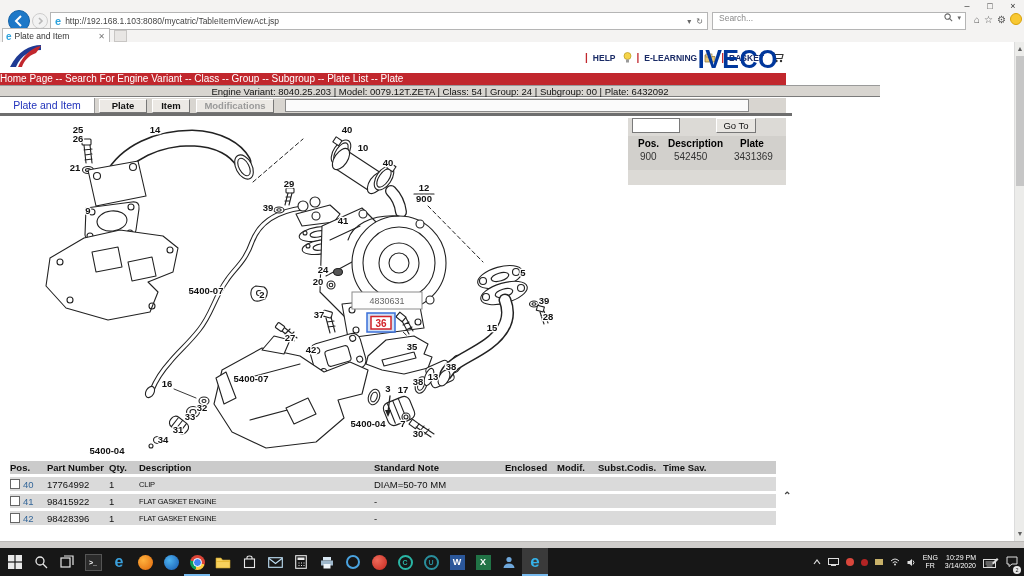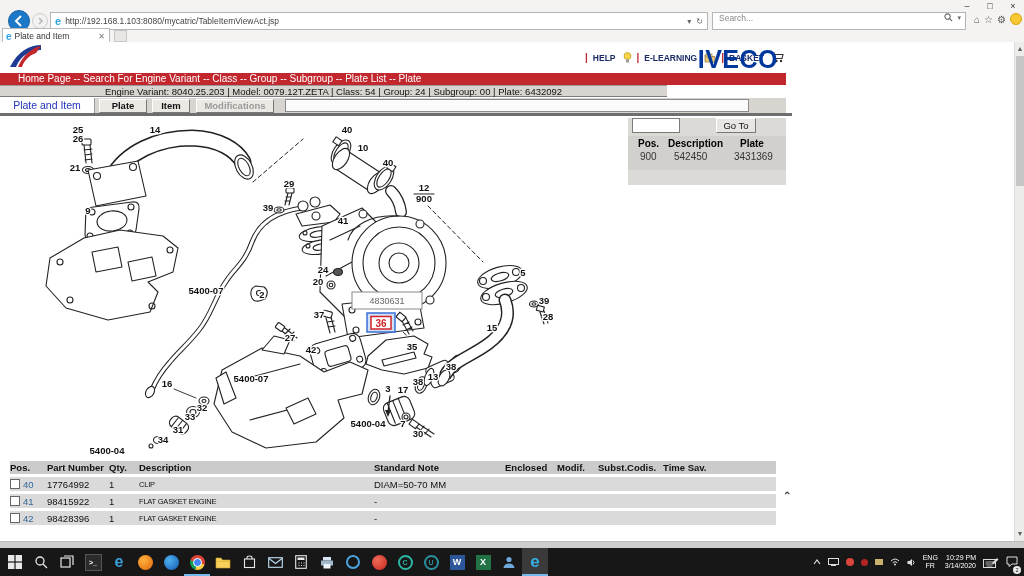--- a/index.html
+++ b/index.html
@@ -34,22 +34,22 @@
   #app-header{position:absolute;left:0;top:42px;width:1014px;height:31px;background:#fff;}
   #logo{position:absolute;left:8px;top:1px;display:flex;align-items:flex-start;}
   #logo-text-wrap{margin-left:2px;}
   #logo-text{font-size:22px;font-weight:bold;color:#1f3a93;letter-spacing:.5px;line-height:20px;}
   #logo-tagline{font-size:6.5px;font-weight:bold;color:#b03a30;letter-spacing:.2px;margin-top:0px;}
   #header-right{position:absolute;right:230px;top:10px;display:flex;align-items:center;gap:5px;}
   .hdr-link{display:flex;align-items:center;gap:7px;font-size:8.5px;font-weight:bold;color:#1a2b66;}
   .hdr-sep{color:#c1272d;font-weight:bold;font-size:10px;}
   #brand{position:absolute;right:240px;top:3px;font-size:25px;font-weight:900;color:#00379c;letter-spacing:.5px;font-stretch:condensed;}
   
-  #breadcrumb{position:absolute;left:0;top:73px;width:786px;height:12px;background:#c1272d;color:#fff;font-size:10px;line-height:12px;padding-left:18px;box-sizing:border-box;white-space:nowrap;}
-  #info-bar{position:absolute;left:0;top:85px;width:667px;height:12px;background:#d8d5d0;border-top:1px solid #9a9a9a;border-bottom:1px solid #7a7a7a;color:#111;font-size:9.5px;line-height:11px;text-align:center;box-sizing:border-box;}
+  #breadcrumb{position:absolute;left:0;top:73px;width:786px;height:12px;background:#c1272d;color:#fff;font-size:10px;line-height:12px;padding-left:0;box-sizing:border-box;white-space:nowrap;}
+  #info-bar{position:absolute;left:0;top:85px;width:880px;height:12px;background:#d8d5d0;border-top:1px solid #9a9a9a;border-bottom:1px solid #7a7a7a;color:#111;font-size:9.5px;line-height:11px;text-align:center;box-sizing:border-box;}
   #tab-strip{position:absolute;left:0;top:98px;width:786px;height:15px;background:#d8d5d0;}
   #active-tab{position:absolute;left:0;top:0;width:94px;height:15px;background:#fff;border-right:1px solid #999;color:#2233bb;font-size:10.5px;text-align:center;line-height:14px;}
   .strip-btn{position:absolute;top:1px;height:12px;background:#ece9e5;border-top:1px solid #fff;border-left:1px solid #fff;border-right:1px solid #777;border-bottom:1px solid #777;font-size:9.5px;font-weight:bold;color:#111;text-align:center;line-height:12px;box-sizing:content-box;}
   #btn-plate{left:99px;width:46px;}
   #btn-item{left:152px;width:36px;}
   #btn-mods{left:196px;width:76px;color:#9a9a9a;}
   #strip-field{position:absolute;left:285px;top:1px;width:462px;height:11px;background:#fbfbfb;border:1px solid #8a8a8a;}
   #content-divider{position:absolute;left:0;top:113px;width:792px;height:3px;background:#6e6e6e;}
 
   

